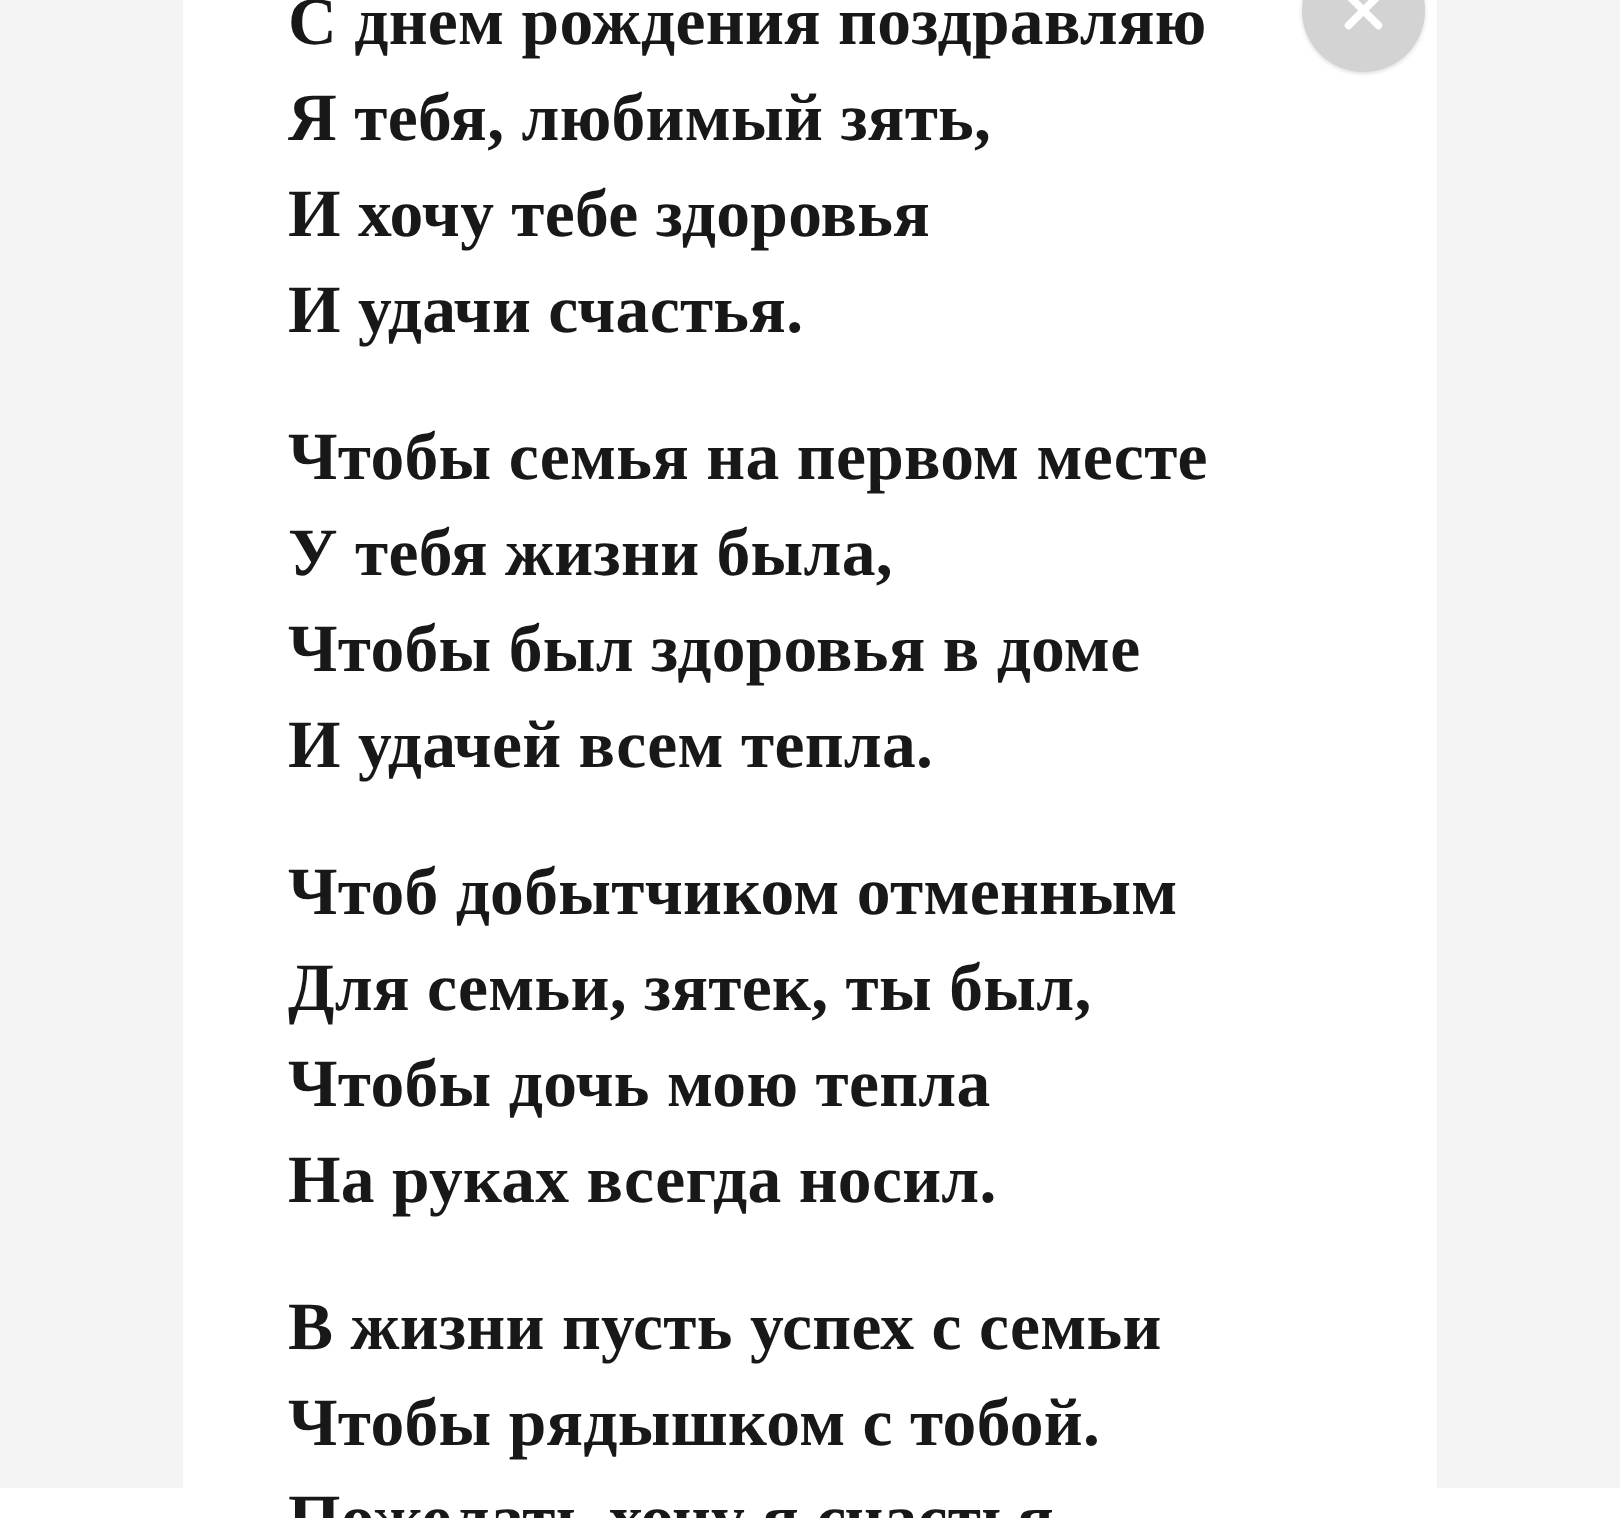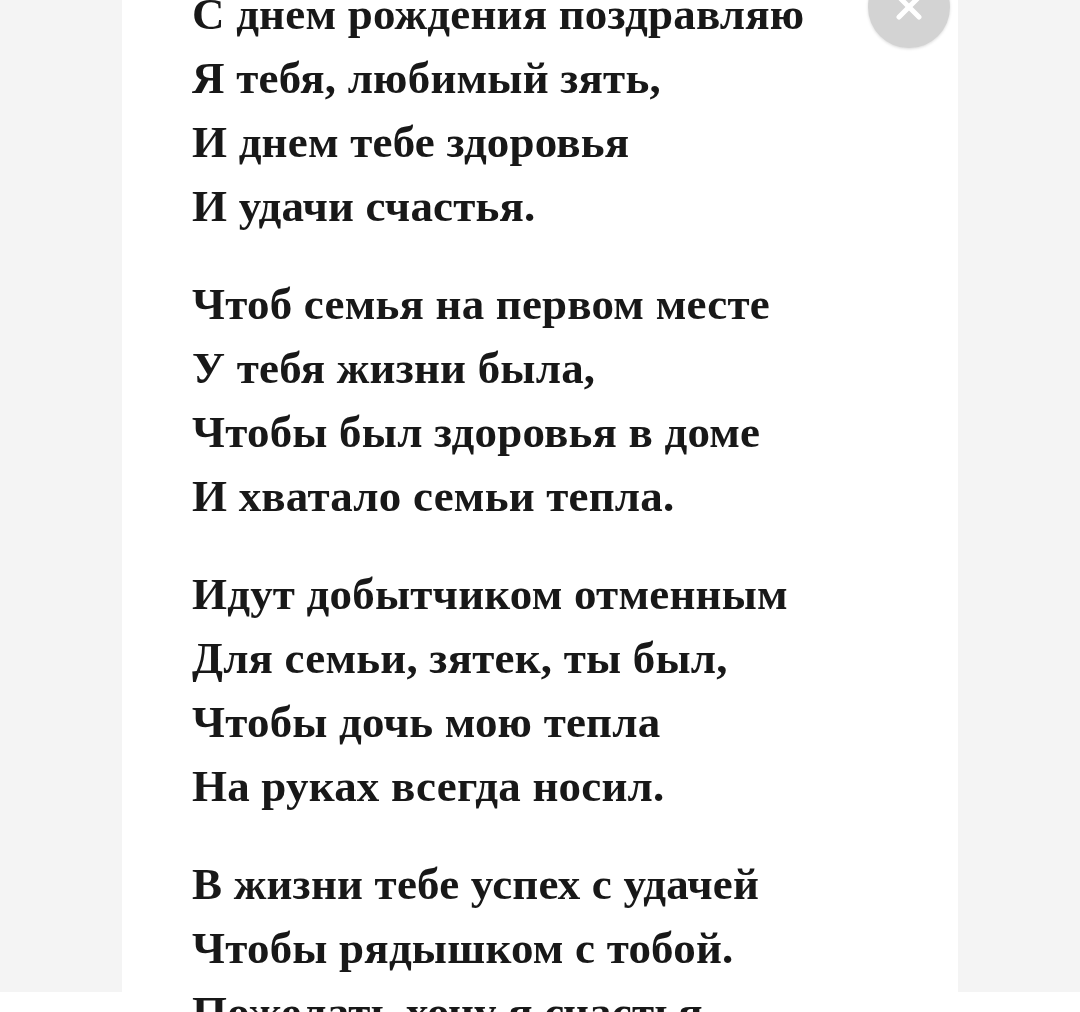--- a/index.html
+++ b/index.html
@@ -85,40 +85,40 @@
   <div class="margin-band left"></div>
   <div class="margin-band right"></div>
 
   <div class="sheet">
 
     <div class="poem">
 
       <div class="stanza">
         <div class="line">С днем рождения поздравляю</div>
         <div class="line">Я тебя, любимый зять,</div>
-        <div class="line">И днем тебе здоровья</div>
+        <div class="line">И хочу тебе здоровья</div>
         <div class="line">И удачи счастья.</div>
       </div>
 
       <div class="stanza">
-        <div class="line">Чтоб семья на первом месте</div>
+        <div class="line">Чтобы семья на первом месте</div>
         <div class="line">У тебя жизни была,</div>
         <div class="line">Чтобы был здоровья в доме</div>
-        <div class="line">И хватало семьи тепла.</div>
+        <div class="line">И удачей всем тепла.</div>
       </div>
 
       <div class="stanza">
-        <div class="line">Идут добытчиком отменным</div>
+        <div class="line">Чтоб добытчиком отменным</div>
         <div class="line">Для семьи, зятек, ты был,</div>
         <div class="line">Чтобы дочь мою тепла</div>
         <div class="line">На руках всегда носил.</div>
       </div>
 
       <div class="stanza">
-        <div class="line">В жизни тебе успех с удачей</div>
+        <div class="line">В жизни пусть успех с семьи</div>
         <div class="line">Чтобы рядышком с тобой.</div>
         <div class="line">Пожелать хочу я счастья</div>
 
       </div>
 
     </div>
 
     <div class="close-btn">
       <span>
         <svg width="44" height="44" viewBox="0 0 44 44" aria-hidden="true">

